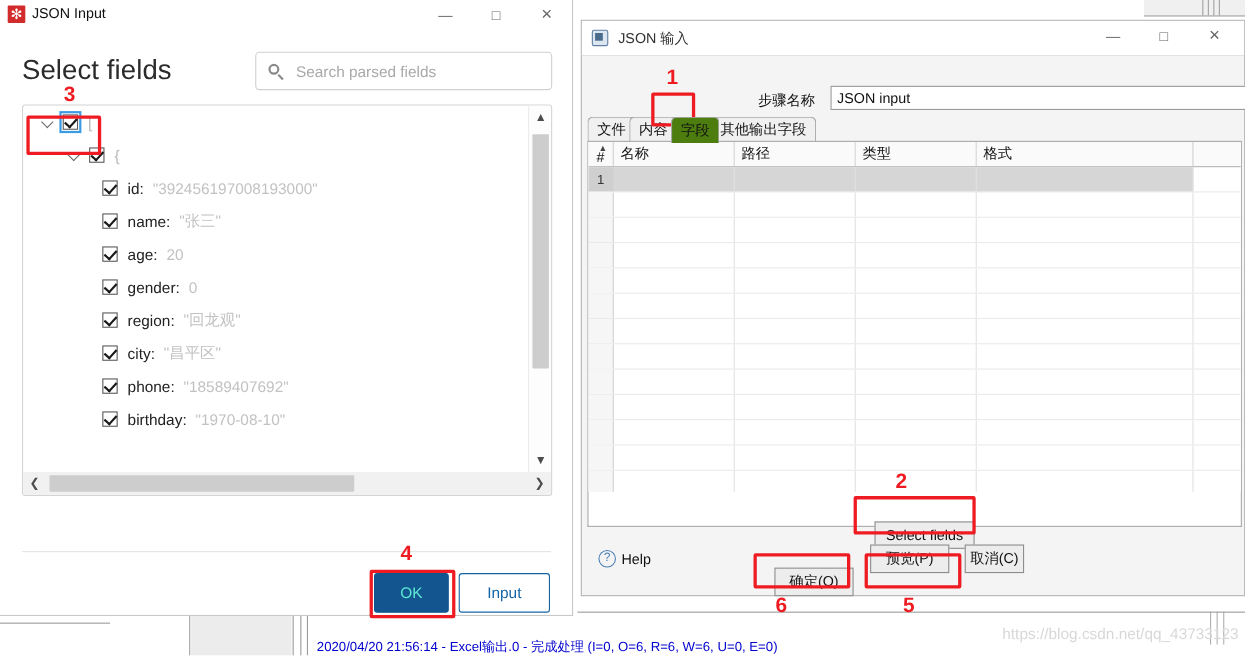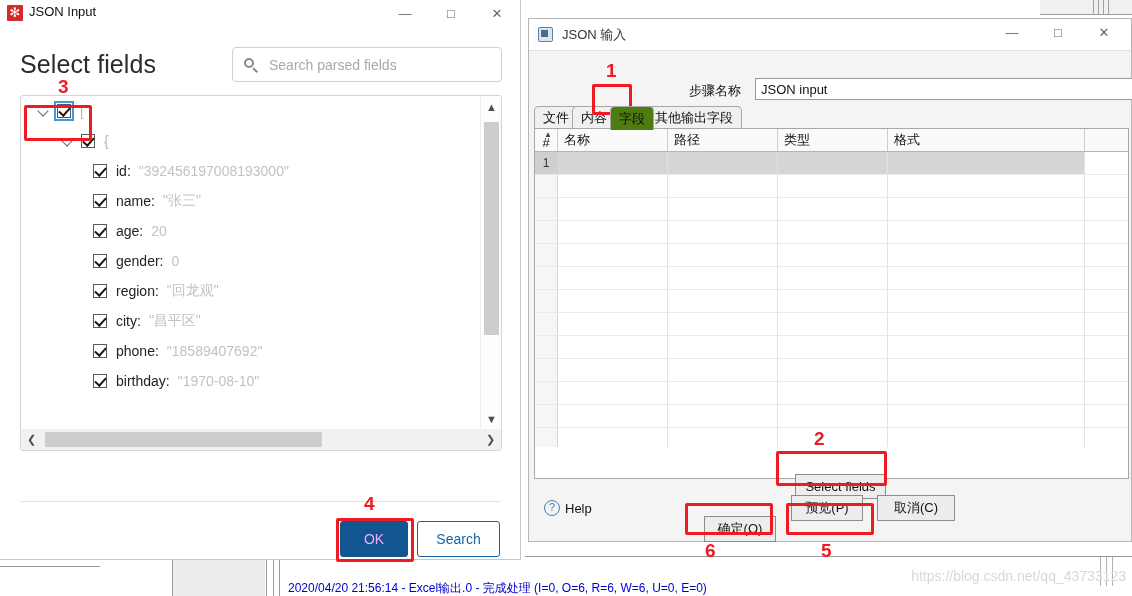--- a/index.html
+++ b/index.html
@@ -111,21 +111,21 @@
   #tree-hthumb { position:absolute; left:24px; top:3px; width:277px; height:15px;
     background:#cdcdcd; border-radius:1px; }
 
   #clear-selection {
     position:absolute; left:0; right:0; top:462px; text-align:center;
     font-size:14px; color:#1464a5; text-decoration:underline; cursor:pointer;
   }
   #left-sep { position:absolute; left:20px; right:19px; top:501px; height:1px; background:#e3e3e3; }
   #ok-button {
     position:absolute; left:340px; top:521px; width:68px; height:36px;
-    background:#13558f; color:#f0abfc; border:1px solid #13558f; border-radius:3px;
+    background:#13558f; color:#5eead4; border:1px solid #13558f; border-radius:3px;
     font-size:14px; display:flex; align-items:center; justify-content:center;
     font-family:"Liberation Sans", sans-serif; cursor:pointer;
   }
   #cancel-button {
     position:absolute; left:417px; top:521px; width:83px; height:36px;
     background:#ffffff; color:#1464a5; border:1px solid #1464a5; border-radius:3px;
     font-size:14px; display:flex; align-items:center; justify-content:center;
     font-family:"Liberation Sans", sans-serif; cursor:pointer;
   }
 
@@ -204,21 +204,21 @@
   }
   #help-icon { width:16px; height:16px; border:1.5px solid #4a7fb5; border-radius:50%;
     color:#4a7fb5; font-size:11px; line-height:13px; text-align:center; }
   .footbtn {
     position:absolute; top:16px; height:26px; background:#ededed; border:1px solid #8d8d8d;
     font-size:13px; color:#111; display:flex; align-items:center; justify-content:center;
     font-family:"Liberation Sans", sans-serif; cursor:pointer;
   }
   #btn-ok { left:175px; width:72px;margin-top:21px; }
   #btn-preview { left:262px; width:72px; }
-  #btn-cancel { left:348px; width:78px;text-align:right; }
+  #btn-cancel { left:348px; width:54px;text-align:right; }
 
   
   .ann-box { position:absolute; border:3px solid #ee1c22; border-radius:2px; pointer-events:none; }
   .ann-num { position:absolute; color:#ee1c22; font-size:19px; font-weight:bold;
     font-family:"Liberation Sans", sans-serif; pointer-events:none; }
 
   #watermark {
     position:absolute; right:6px; bottom:12px; font-size:14px; color:#d8d8d8;
     font-family:"Liberation Sans", sans-serif; white-space:nowrap;
   }
@@ -342,21 +342,21 @@
 
       <div id="tree-hscroll">
         <div class="sb-harrow left">❮</div>
         <div id="tree-hthumb"></div>
         <div class="sb-harrow right">❯</div>
       </div>
     </div>
 
     <div id="left-sep"></div>
     <div id="ok-button">OK</div>
-    <div id="cancel-button">Search</div>
+    <div id="cancel-button">Input</div>
   </div>
 
   <div id="right-dialog">
 
     <div id="right-titlebar">
       <div id="right-app-icon"></div>
       <div id="right-title">JSON 输入</div>
       <div class="winbtn" id="rw-min">
         <span class="mark">—</span>
       </div>

